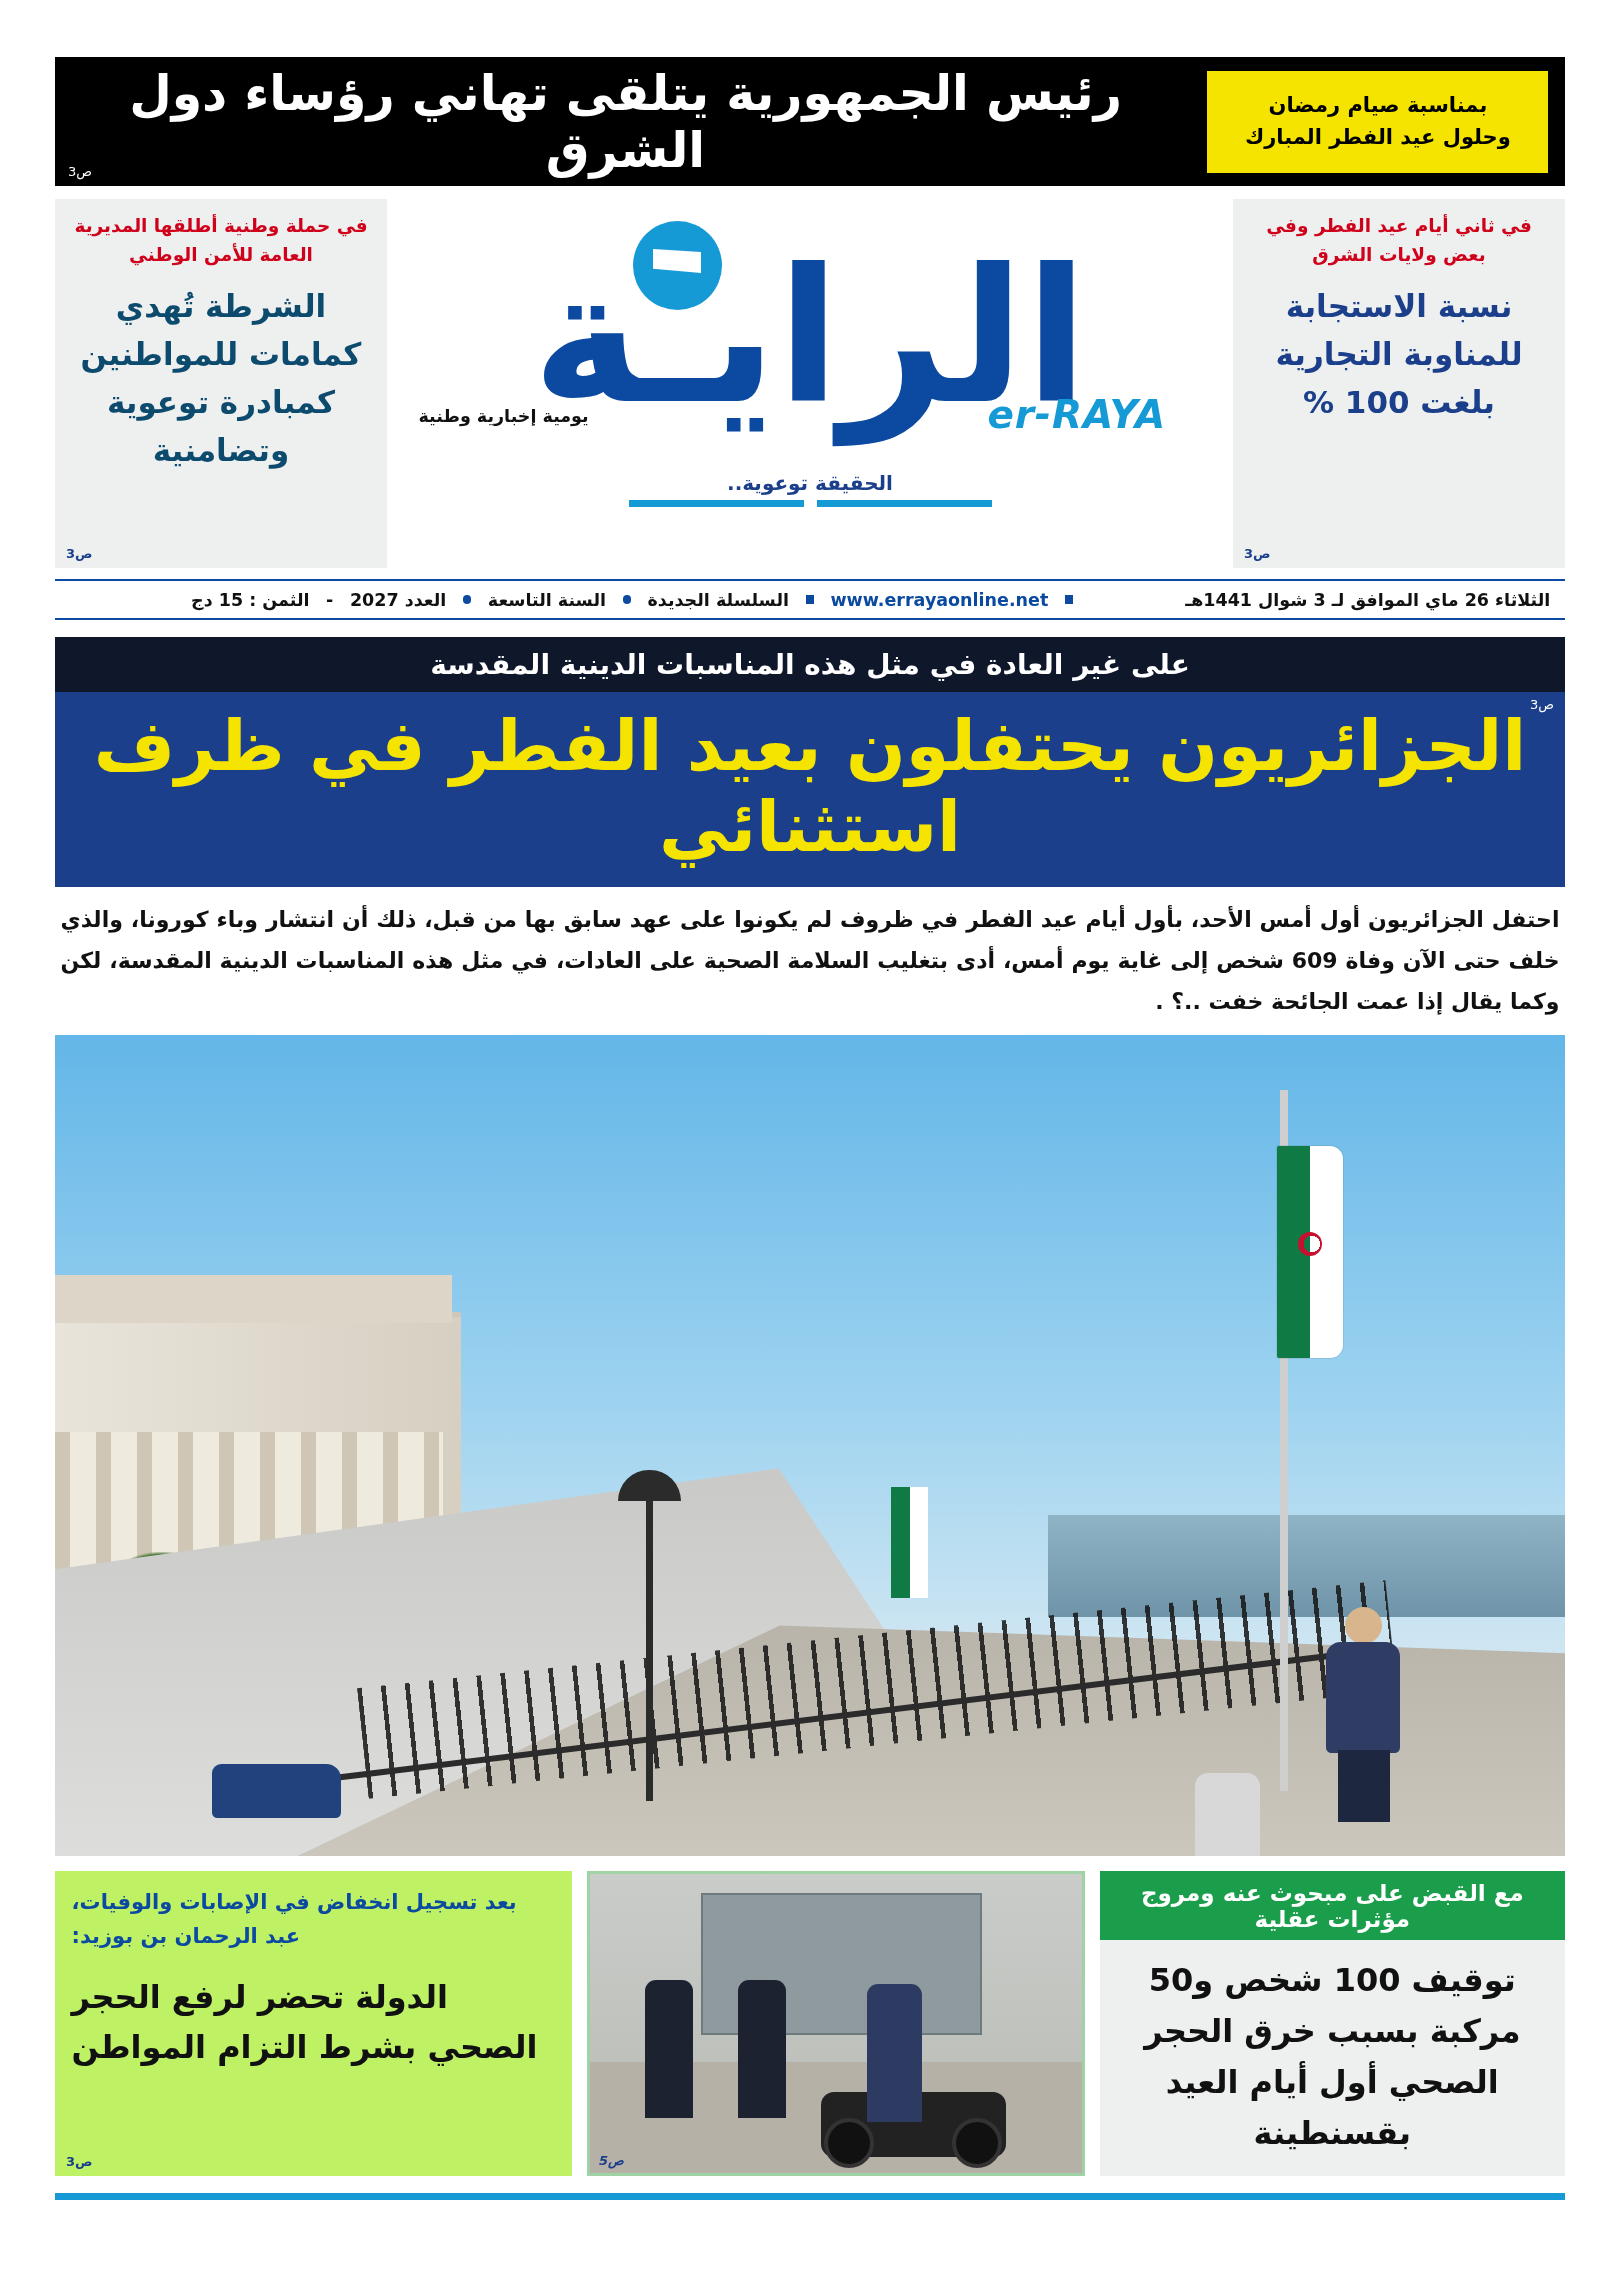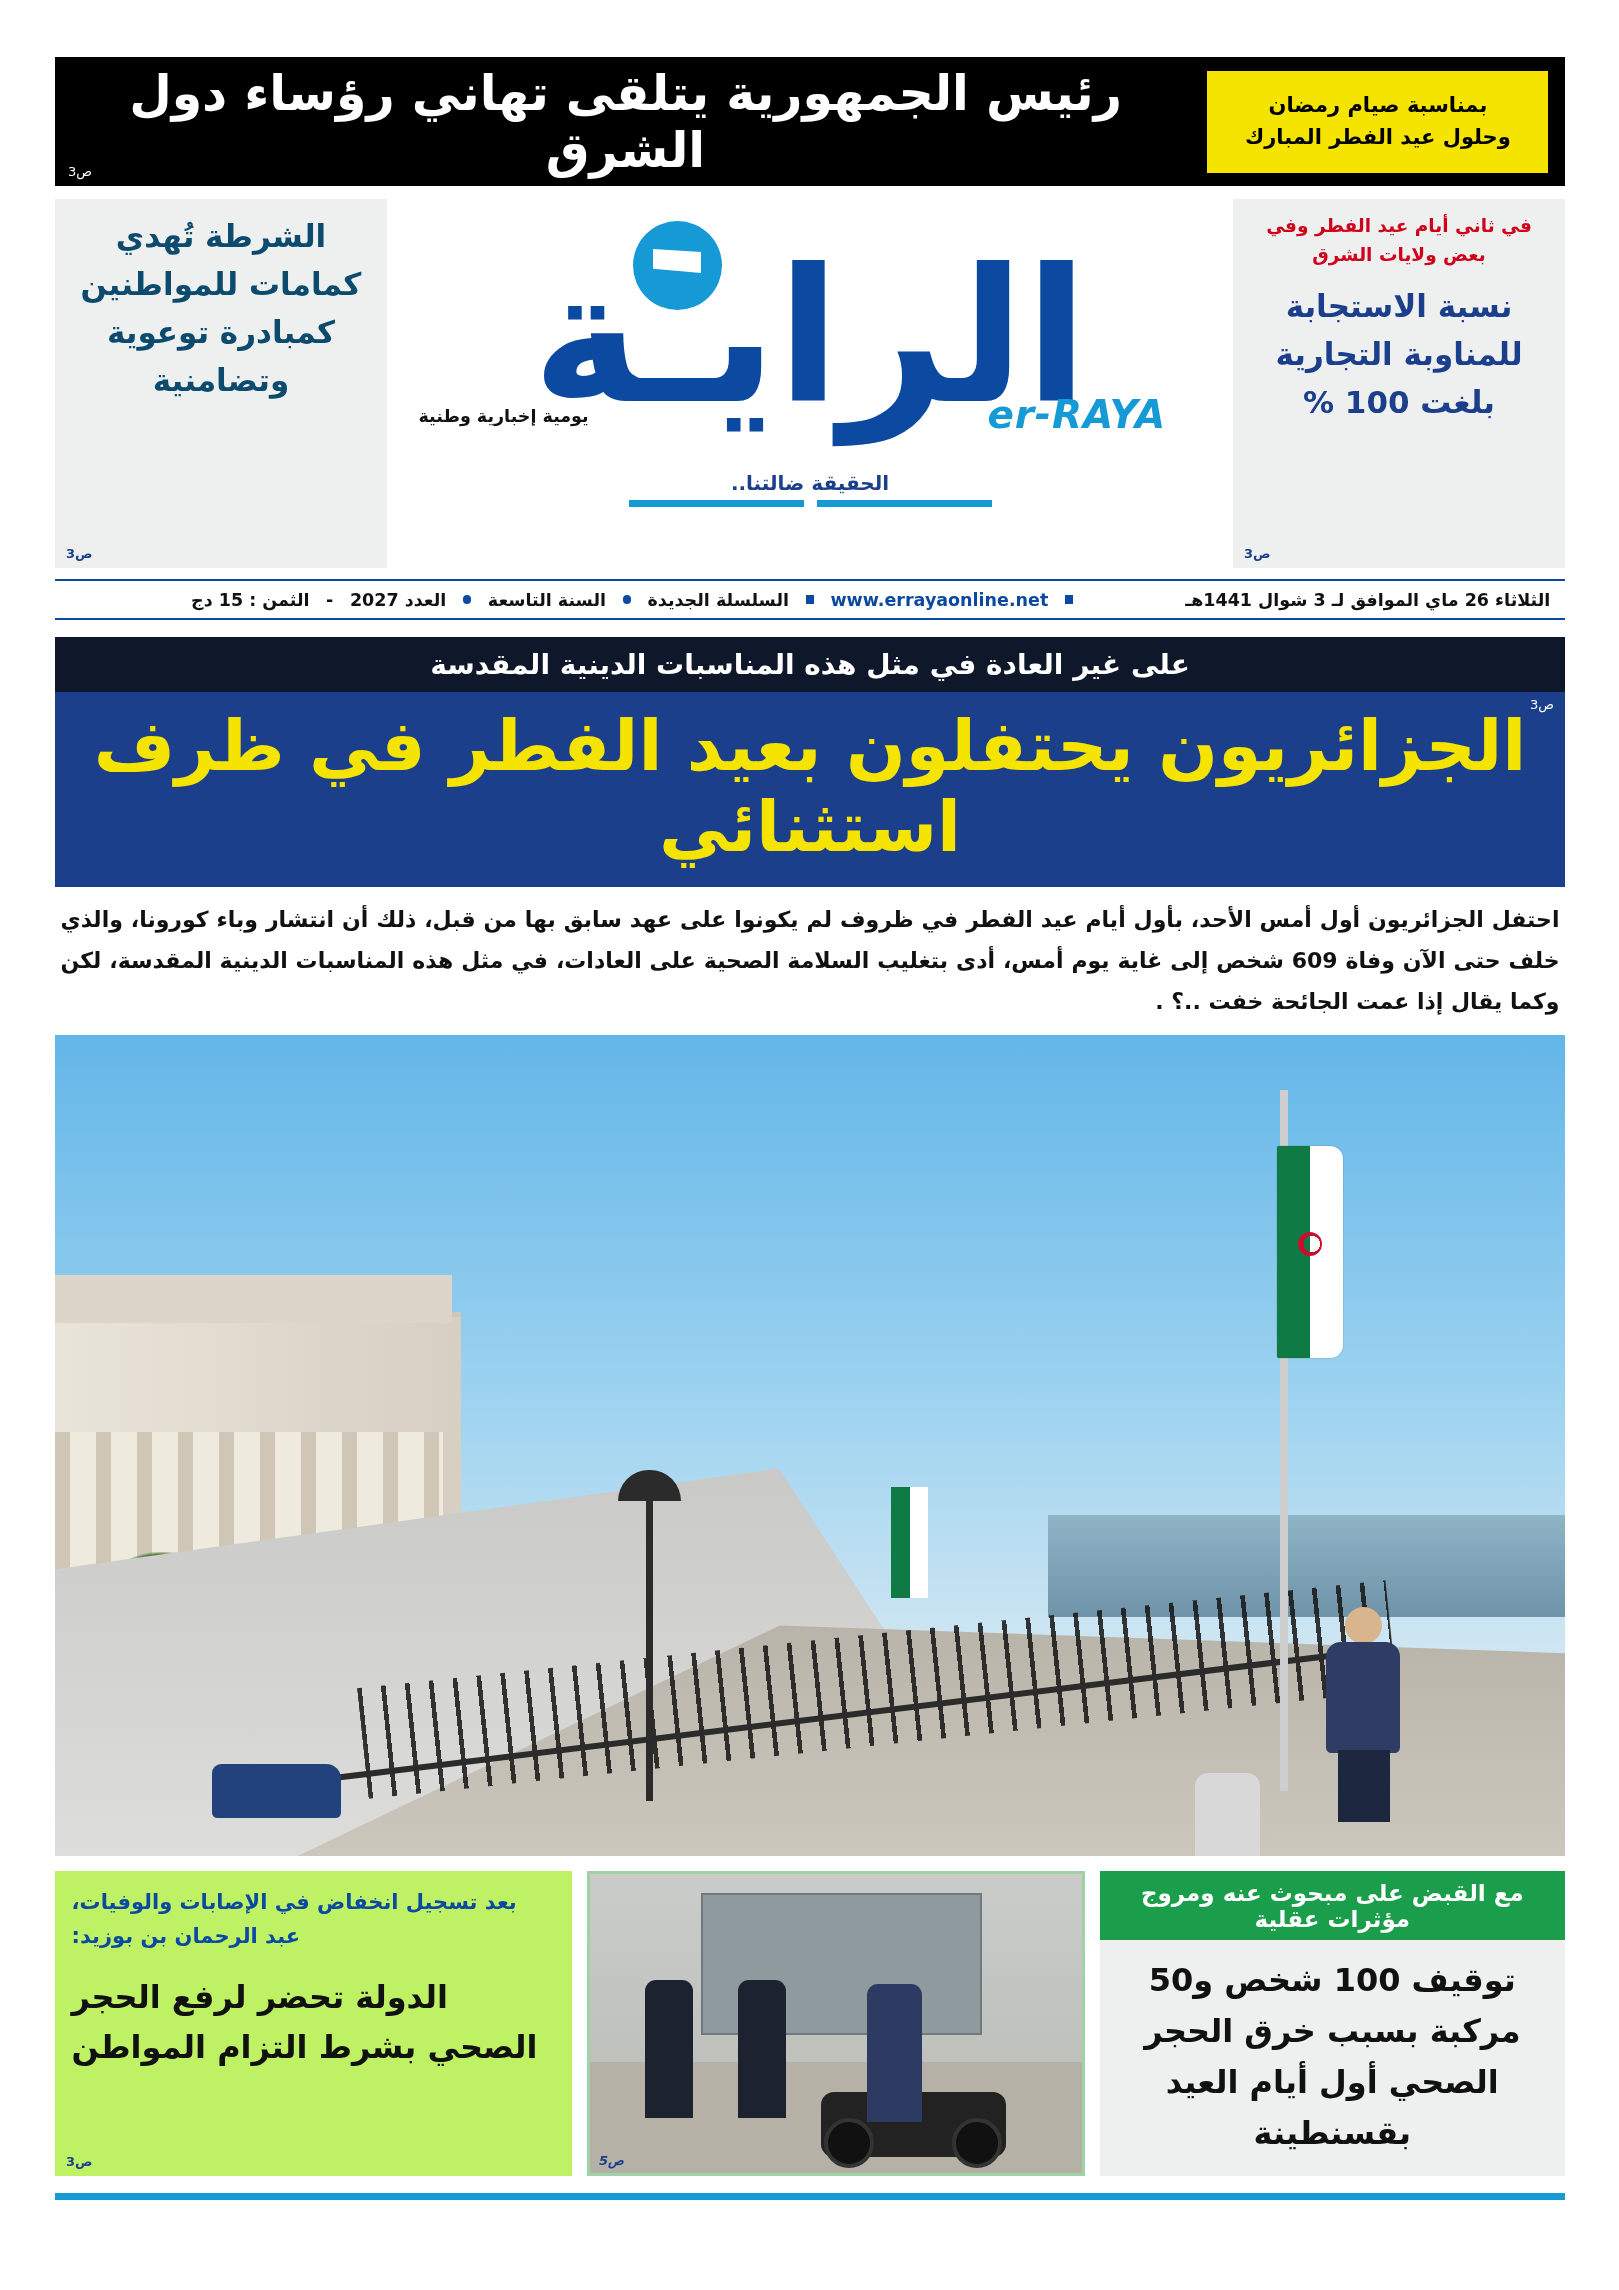--- a/index.html
+++ b/index.html
@@ -407,28 +407,29 @@
       <div class="ref-dark" style="left:11px;bottom:7.4px;">ص3</div>
     </div>
 
     <div class="logo-area">
       <div class="logo-wrap">
         <span class="logo-flagdot"></span>
         <span class="logo-arabic">الرايـة</span>
         <span class="logo-latin">er-RAYA</span>
         <span class="logo-sub">يومية إخبارية وطنية</span>
       </div>
-      <div class="logo-slogan">الحقيقة ضالتنا..</div>
+      <div class="logo-slogan">الحقيقة توعوية..</div>
       <div class="logo-rules">
         <span class="bar"></span>
         <span class="bar"></span>
       </div>
     </div>
 
     <div class="side-box">
+      <div class="side-kicker">في حملة وطنية أطلقها المديرية العامة للأمن الوطني</div>
       <div class="side-title dark">الشرطة تُهدي كمامات للمواطنين كمبادرة توعوية وتضامنية</div>
       <div class="ref-dark" style="left:11px;bottom:7.4px;">ص3</div>
     </div>
   </div>
 
   <div class="info-bar">
     <div>الثلاثاء 26 ماي الموافق لـ 3 شوال 1441هـ</div>
     <div class="mid">
       <span class="sq"></span>
       <span class="site">www.errayaonline.net</span>

